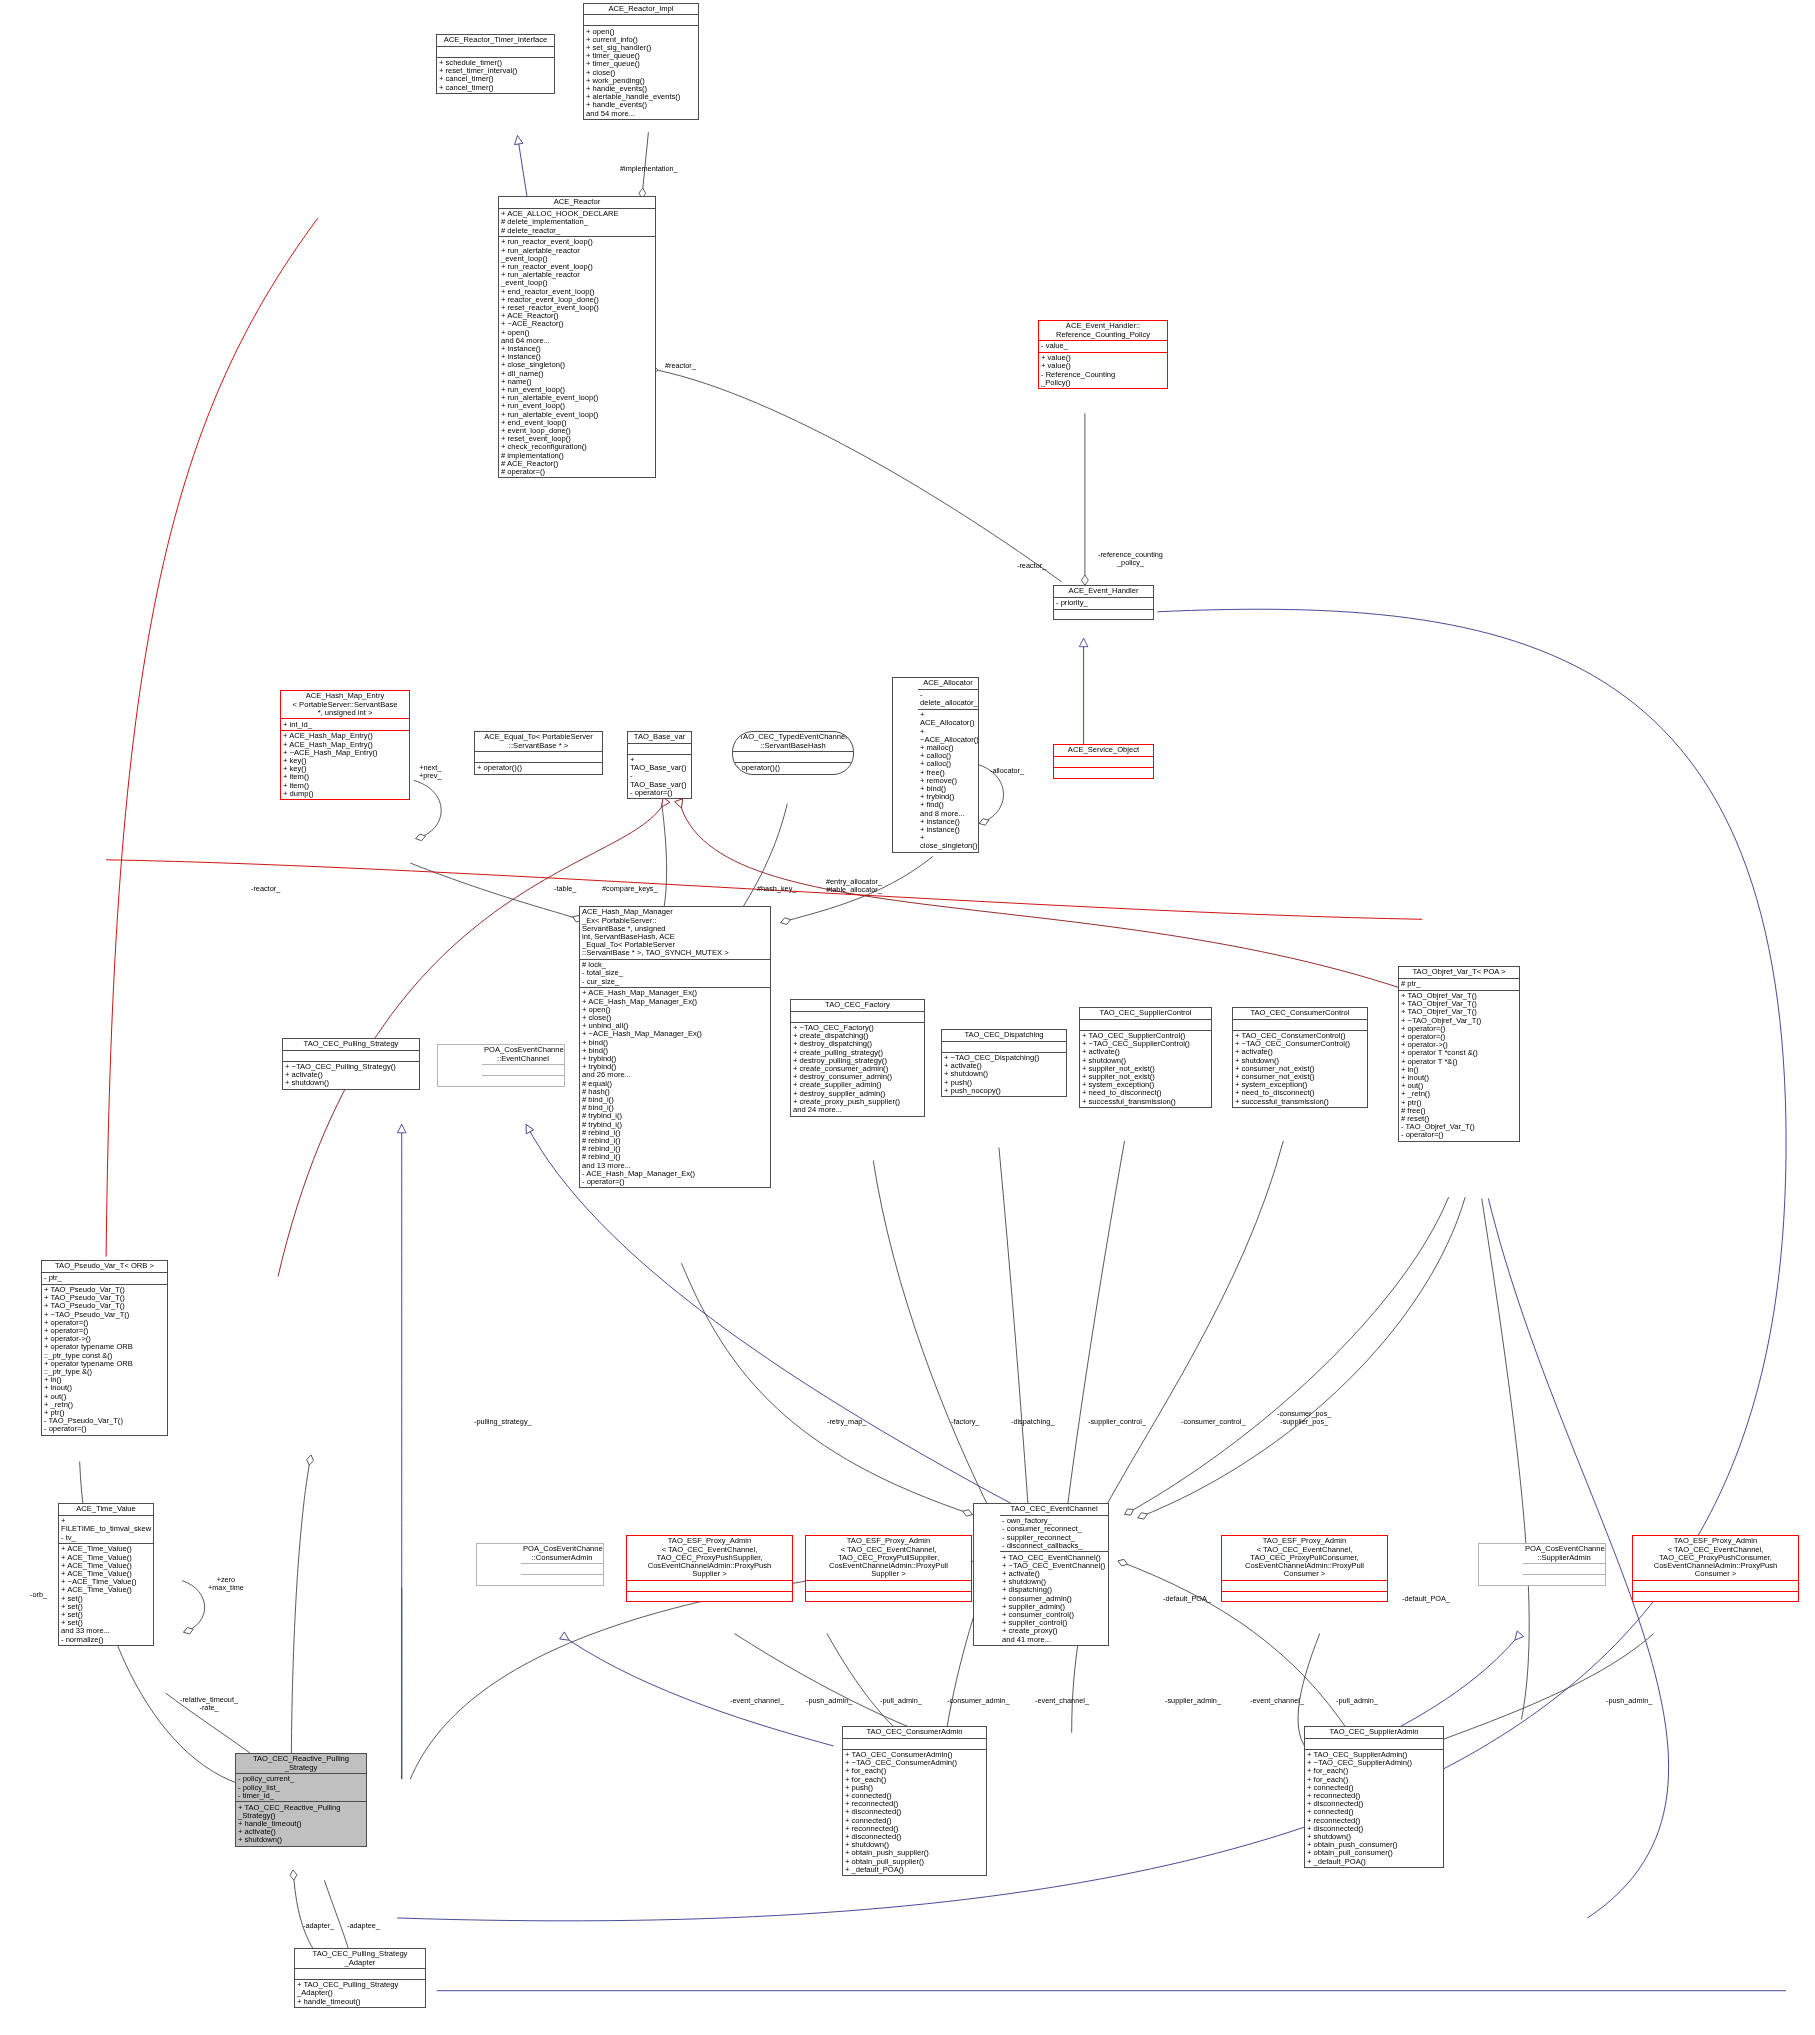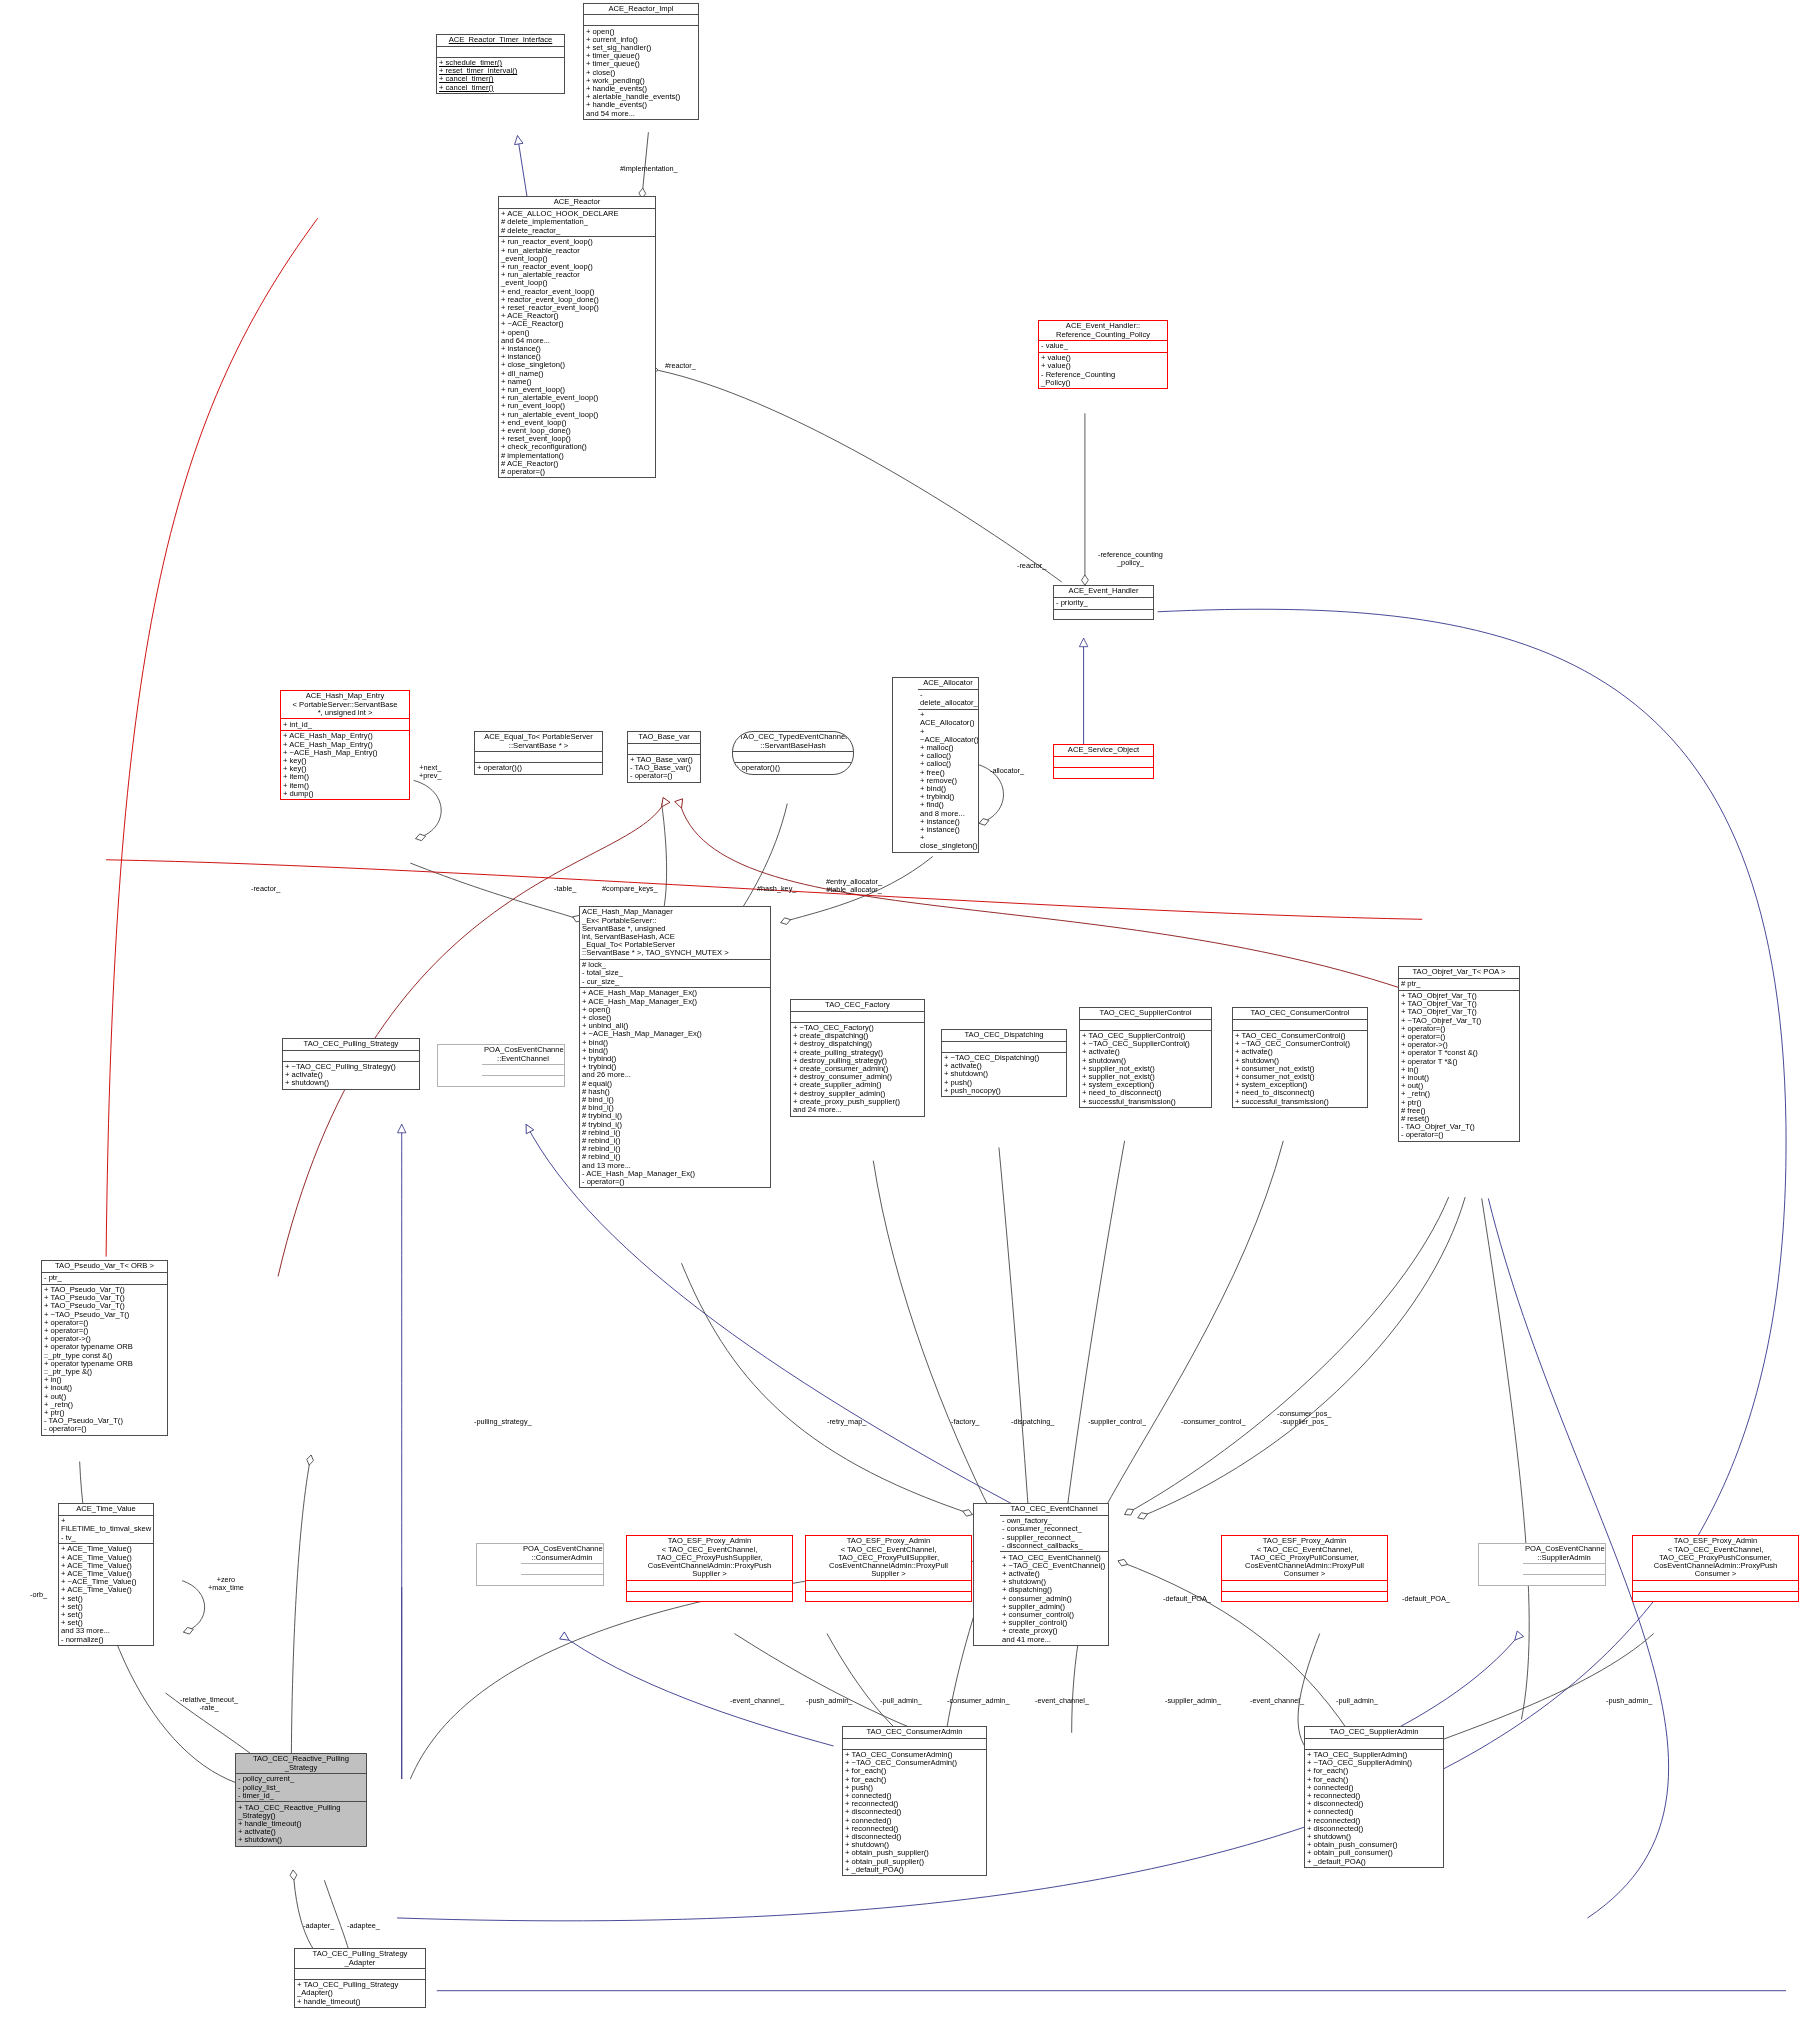--- a/index.html
+++ b/index.html
@@ -152,21 +152,21 @@
       <path d="M 2040 2620 C 1960 2500 1850 2420 1690 2360" stroke="#4d4d4d" marker-end="url(#diaGrey)"></path>
 
       <path d="M 860 2480 C 980 2560 1150 2610 1260 2640" stroke="#3b3b8f" marker-start="url(#inhBlue)"></path>
       <path d="M 2290 2480 C 2220 2560 2120 2610 2060 2640" stroke="#3b3b8f" marker-start="url(#inhBlue)"></path>
 
       <path d="M 607 2690 L 607 2400" stroke="#3b3b8f"></path>
       <path d="M 440 2690 C 440 2500 450 2300 470 2200" stroke="#4d4d4d" marker-end="url(#diaGrey)"></path>
     </g>
   </svg>
 
-  <div class="uml" style="left:436px;top:34px;width:129px;text-decoration:underline;">
+  <div class="uml" style="left:436px;top:34px;width:119px;">
     <div class="title">ACE_Reactor_Timer_Interface</div>
     <div class="sec attrs empty"></div>
     <div class="sec">+ schedule_timer()
 + reset_timer_interval()
 + cancel_timer()
 + cancel_timer()</div>
   </div>
 
   <div class="uml" style="left:583px;top:2.6px;width:116px;">
     <div class="title">ACE_Reactor_Impl</div>
@@ -257,21 +257,21 @@
 + dump()</div>
   </div>
 
   <div class="uml" style="left:474px;top:731px;width:129px;">
     <div class="title">ACE_Equal_To&lt; PortableServer
 ::ServantBase * &gt;</div>
     <div class="sec attrs empty"></div>
     <div class="sec">+ operator()()</div>
   </div>
 
-  <div class="uml" style="left:627px;top:731px;width:74px;">
+  <div class="uml" style="left:627px;top:731px;width:65px;">
     <div class="title">TAO_Base_var</div>
     <div class="sec attrs empty"></div>
     <div class="sec">+ TAO_Base_var()
 - TAO_Base_var()
 - operator=()</div>
   </div>
 
   <div class="uml" style="left:732px;top:731px;width:122px;border-radius:21px;">
     <div class="title">TAO_CEC_TypedEventChannel
 ::ServantBaseHash</div>

